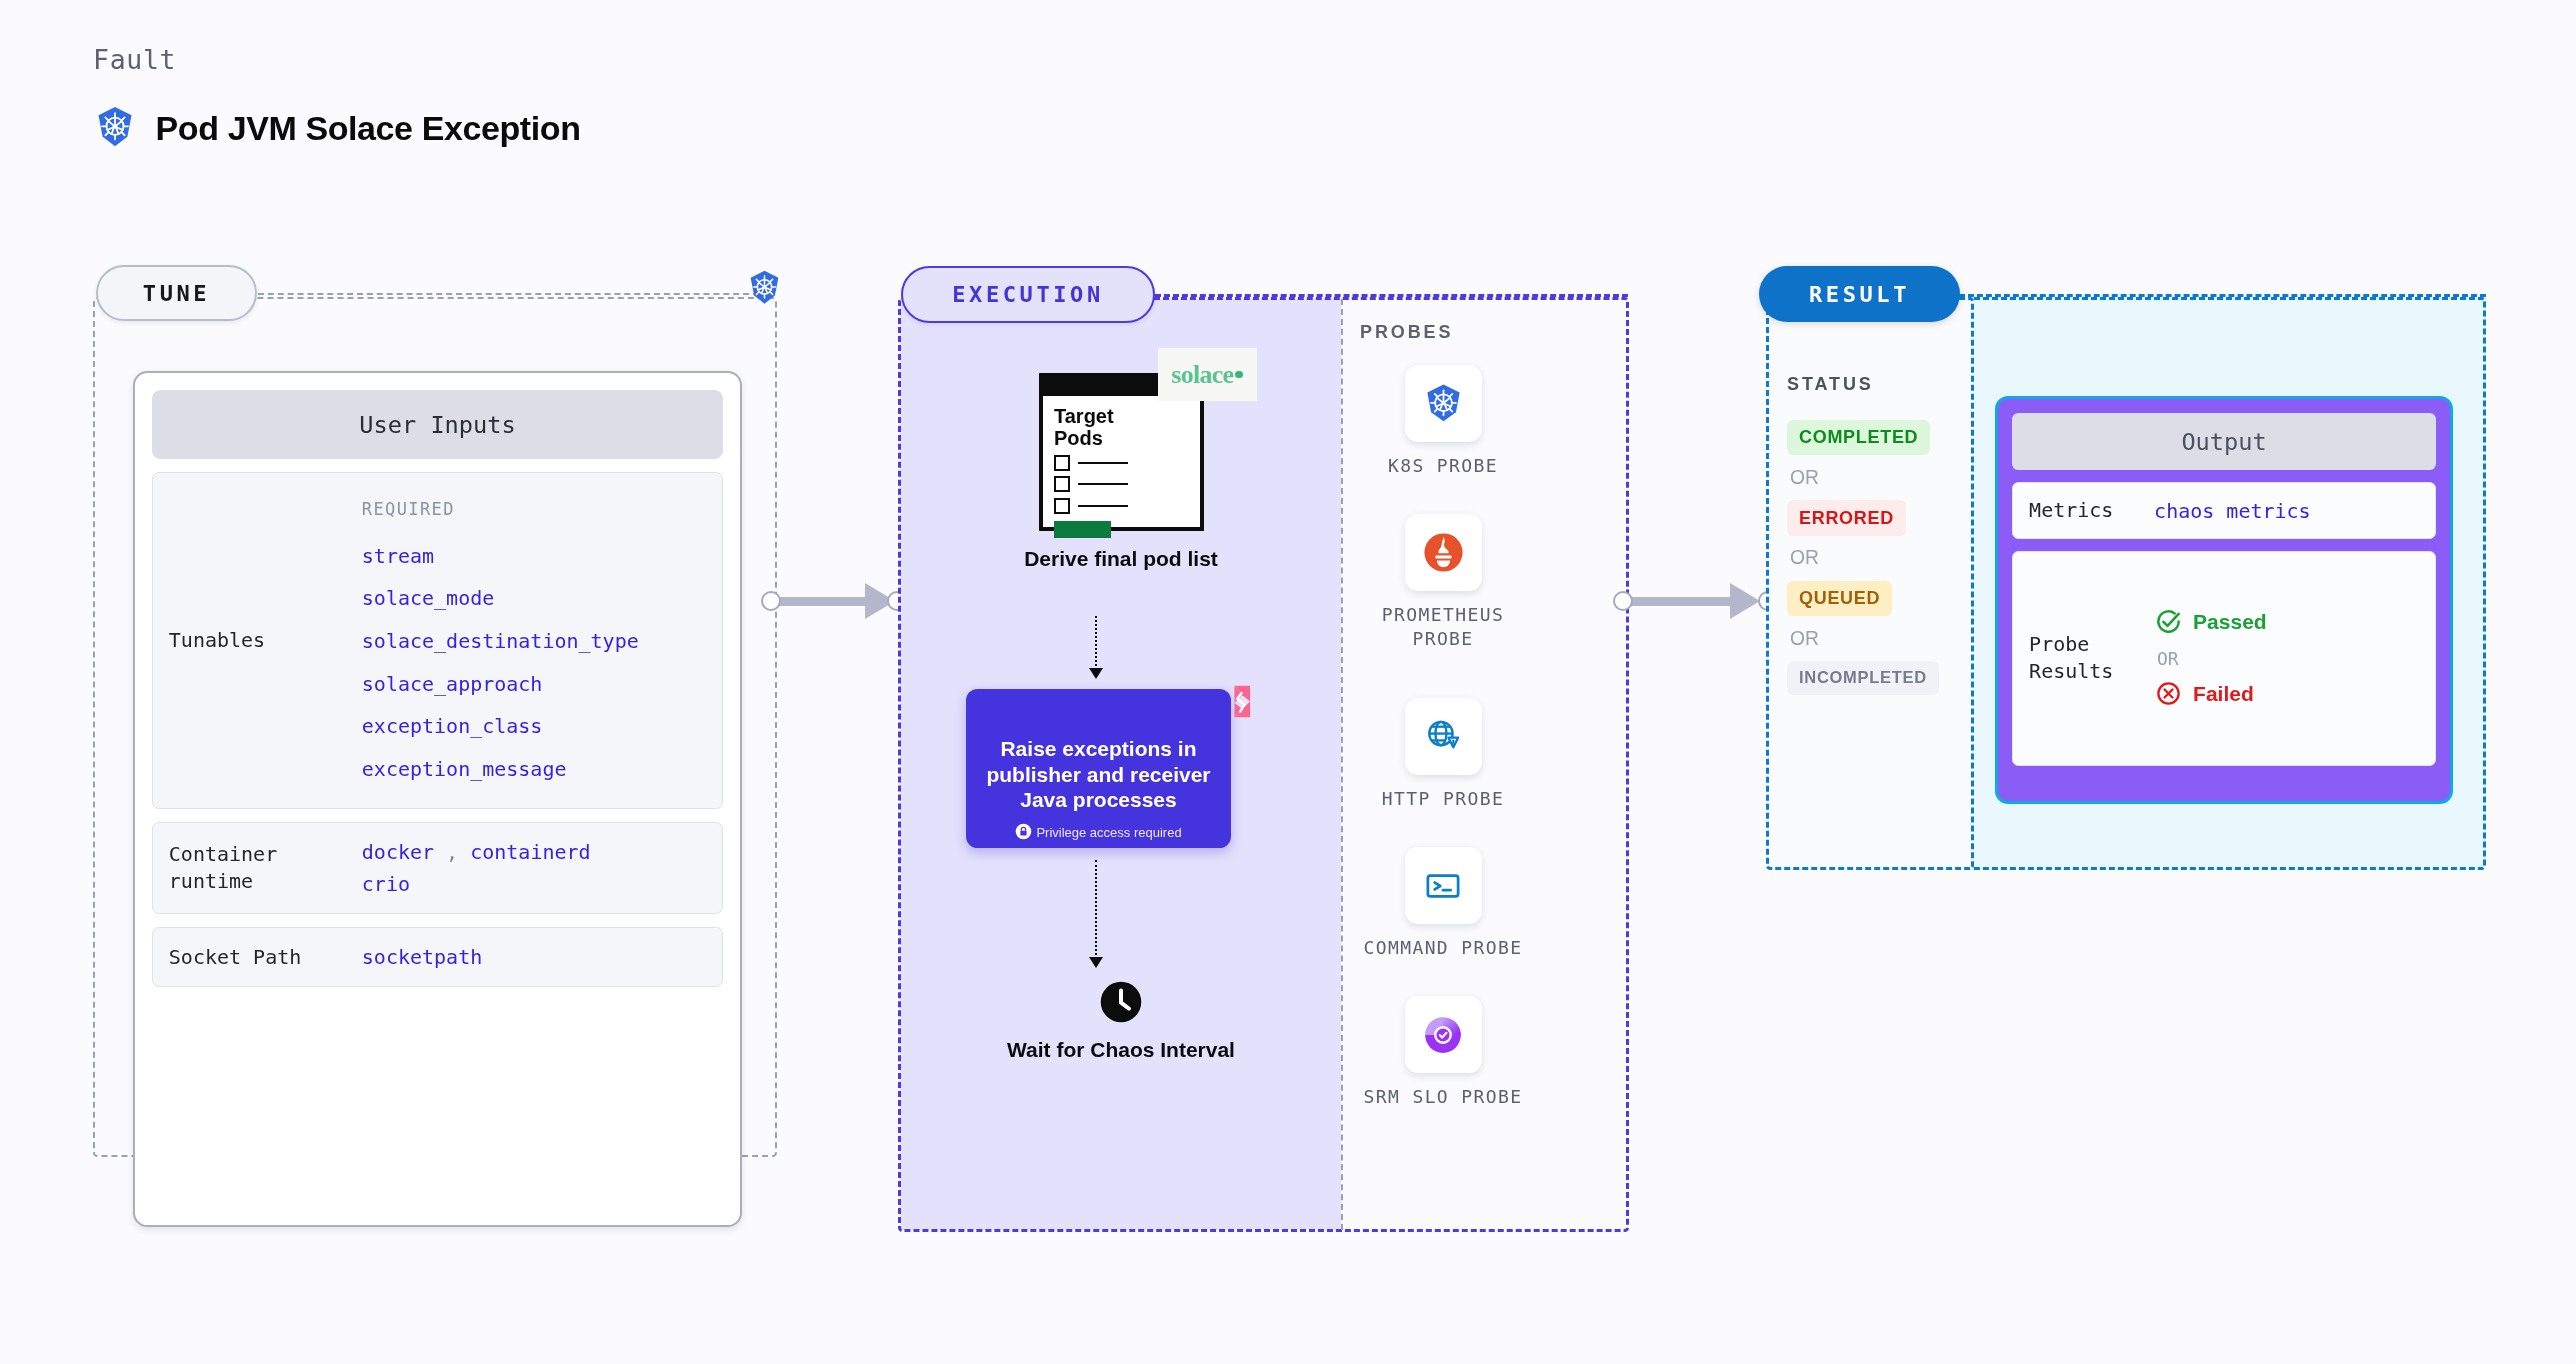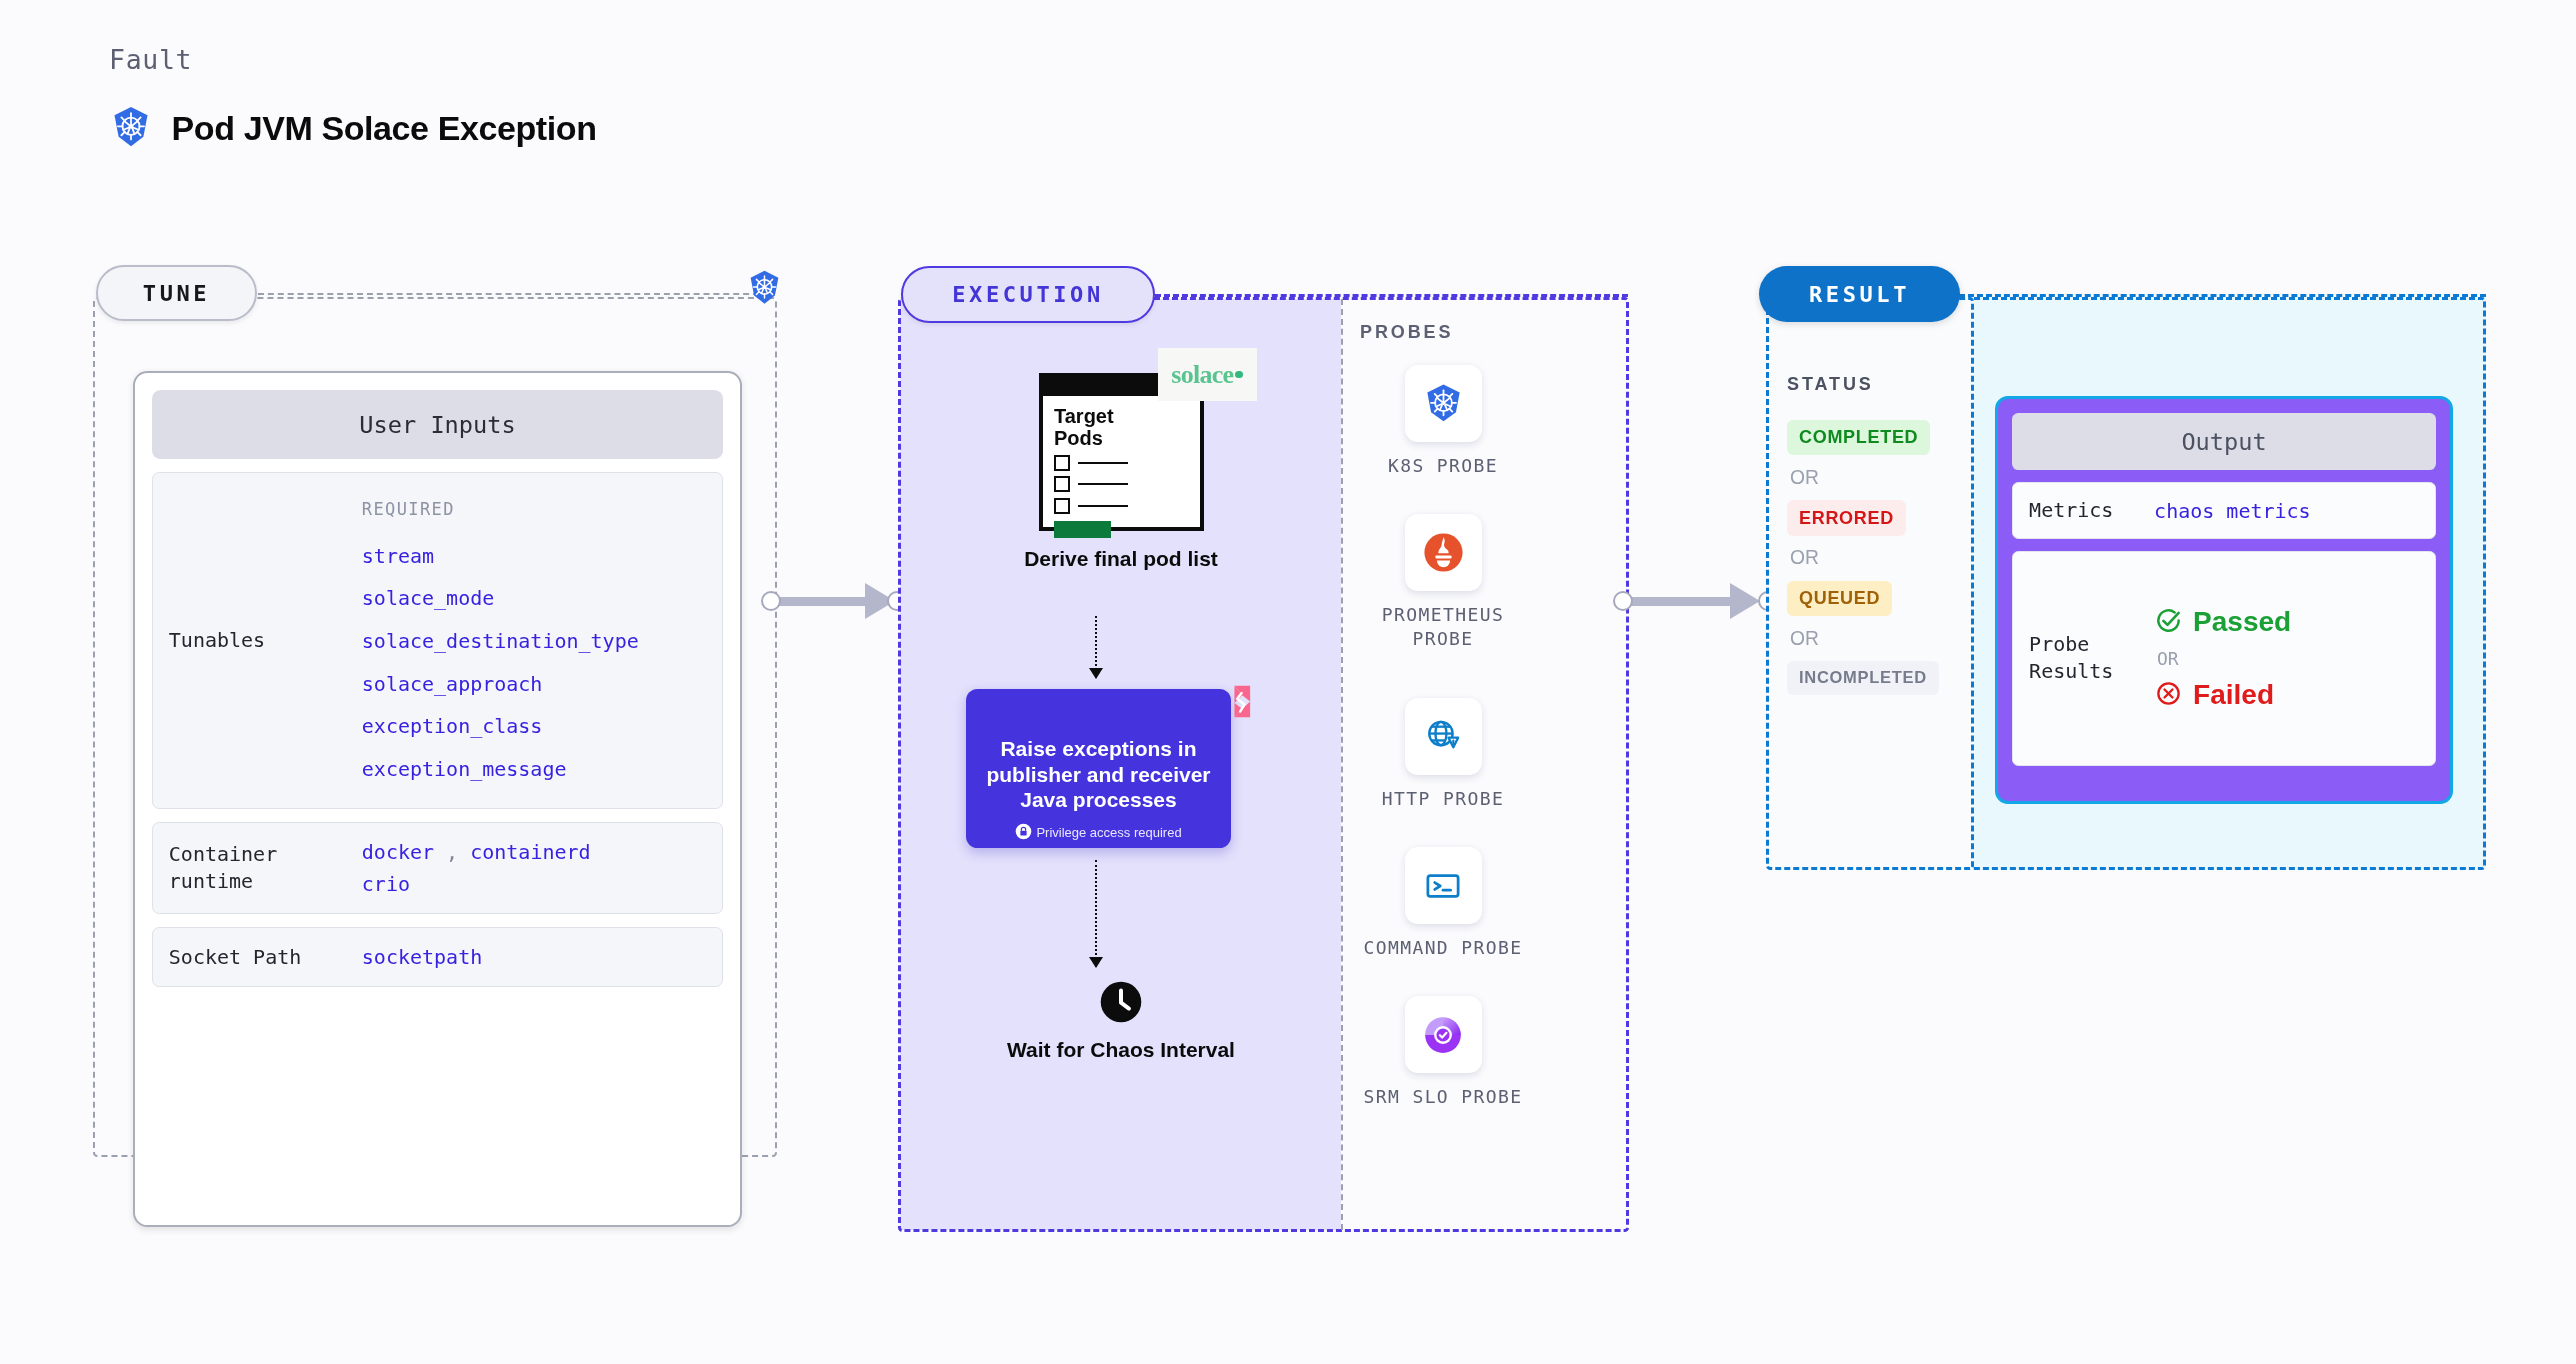--- a/index.html
+++ b/index.html
@@ -6,21 +6,21 @@
   html,body { width:2576px; height:1365px; }
   body {
     background:#fbfbfd;
     font-family:"Liberation Sans", sans-serif;
     position:relative;
     overflow:hidden;
   }
   .mono { font-family:"DejaVu Sans Mono", monospace; }
 
   
-  #header { position:absolute; left:93px; top:44px;margin-left:16px; }
+  #header { position:absolute; left:93px; top:44px; }
   #fault-label {
     font-family:"DejaVu Sans Mono", monospace;
     font-size:26.5px; color:#5c6072; letter-spacing:0.7px;
   }
   #title-row { display:flex; align-items:center; gap:18.6px; margin-top:30px; }
   #title-text {
     font-size:34px; font-weight:bold; color:#0b0b0c; letter-spacing:-0.4px;
     font-family:"Liberation Sans", sans-serif;
   }
 
@@ -229,21 +229,21 @@
   .out-row {
     margin-top:11.5px; border:1.4px solid #e4e6ee; border-radius:6.4px;
     display:flex; align-items:center; padding:14.3px 15.8px; background:#fbfcfe;
   }
   .out-row .ok {
     font-family:"DejaVu Sans Mono", monospace; font-size:20px;
     color:#23262e; width:125px; flex:none; line-height:1.35;
   }
   #probe-results-row { height:215px; }
   .res-line { display:flex; align-items:center; gap:10px; }
-  .res-text { font-family:"Liberation Sans", sans-serif; font-weight:bold; font-size:28px; }
+  .res-text { font-family:"Liberation Sans", sans-serif; font-weight:bold; font-size:21px; }
   .res-or {
     font-family:"DejaVu Sans Mono", monospace; font-size:18px;
     color:#9aa0ae; margin:10px 0 10px 2.9px;
   }
 
   
   .connector { position:absolute; height:29px; }
   .conn-line { position:absolute; top:10px; height:8.6px; background:#b4b6cb; }
   .conn-head {
     position:absolute; top:-4.3px; width:0; height:0;

